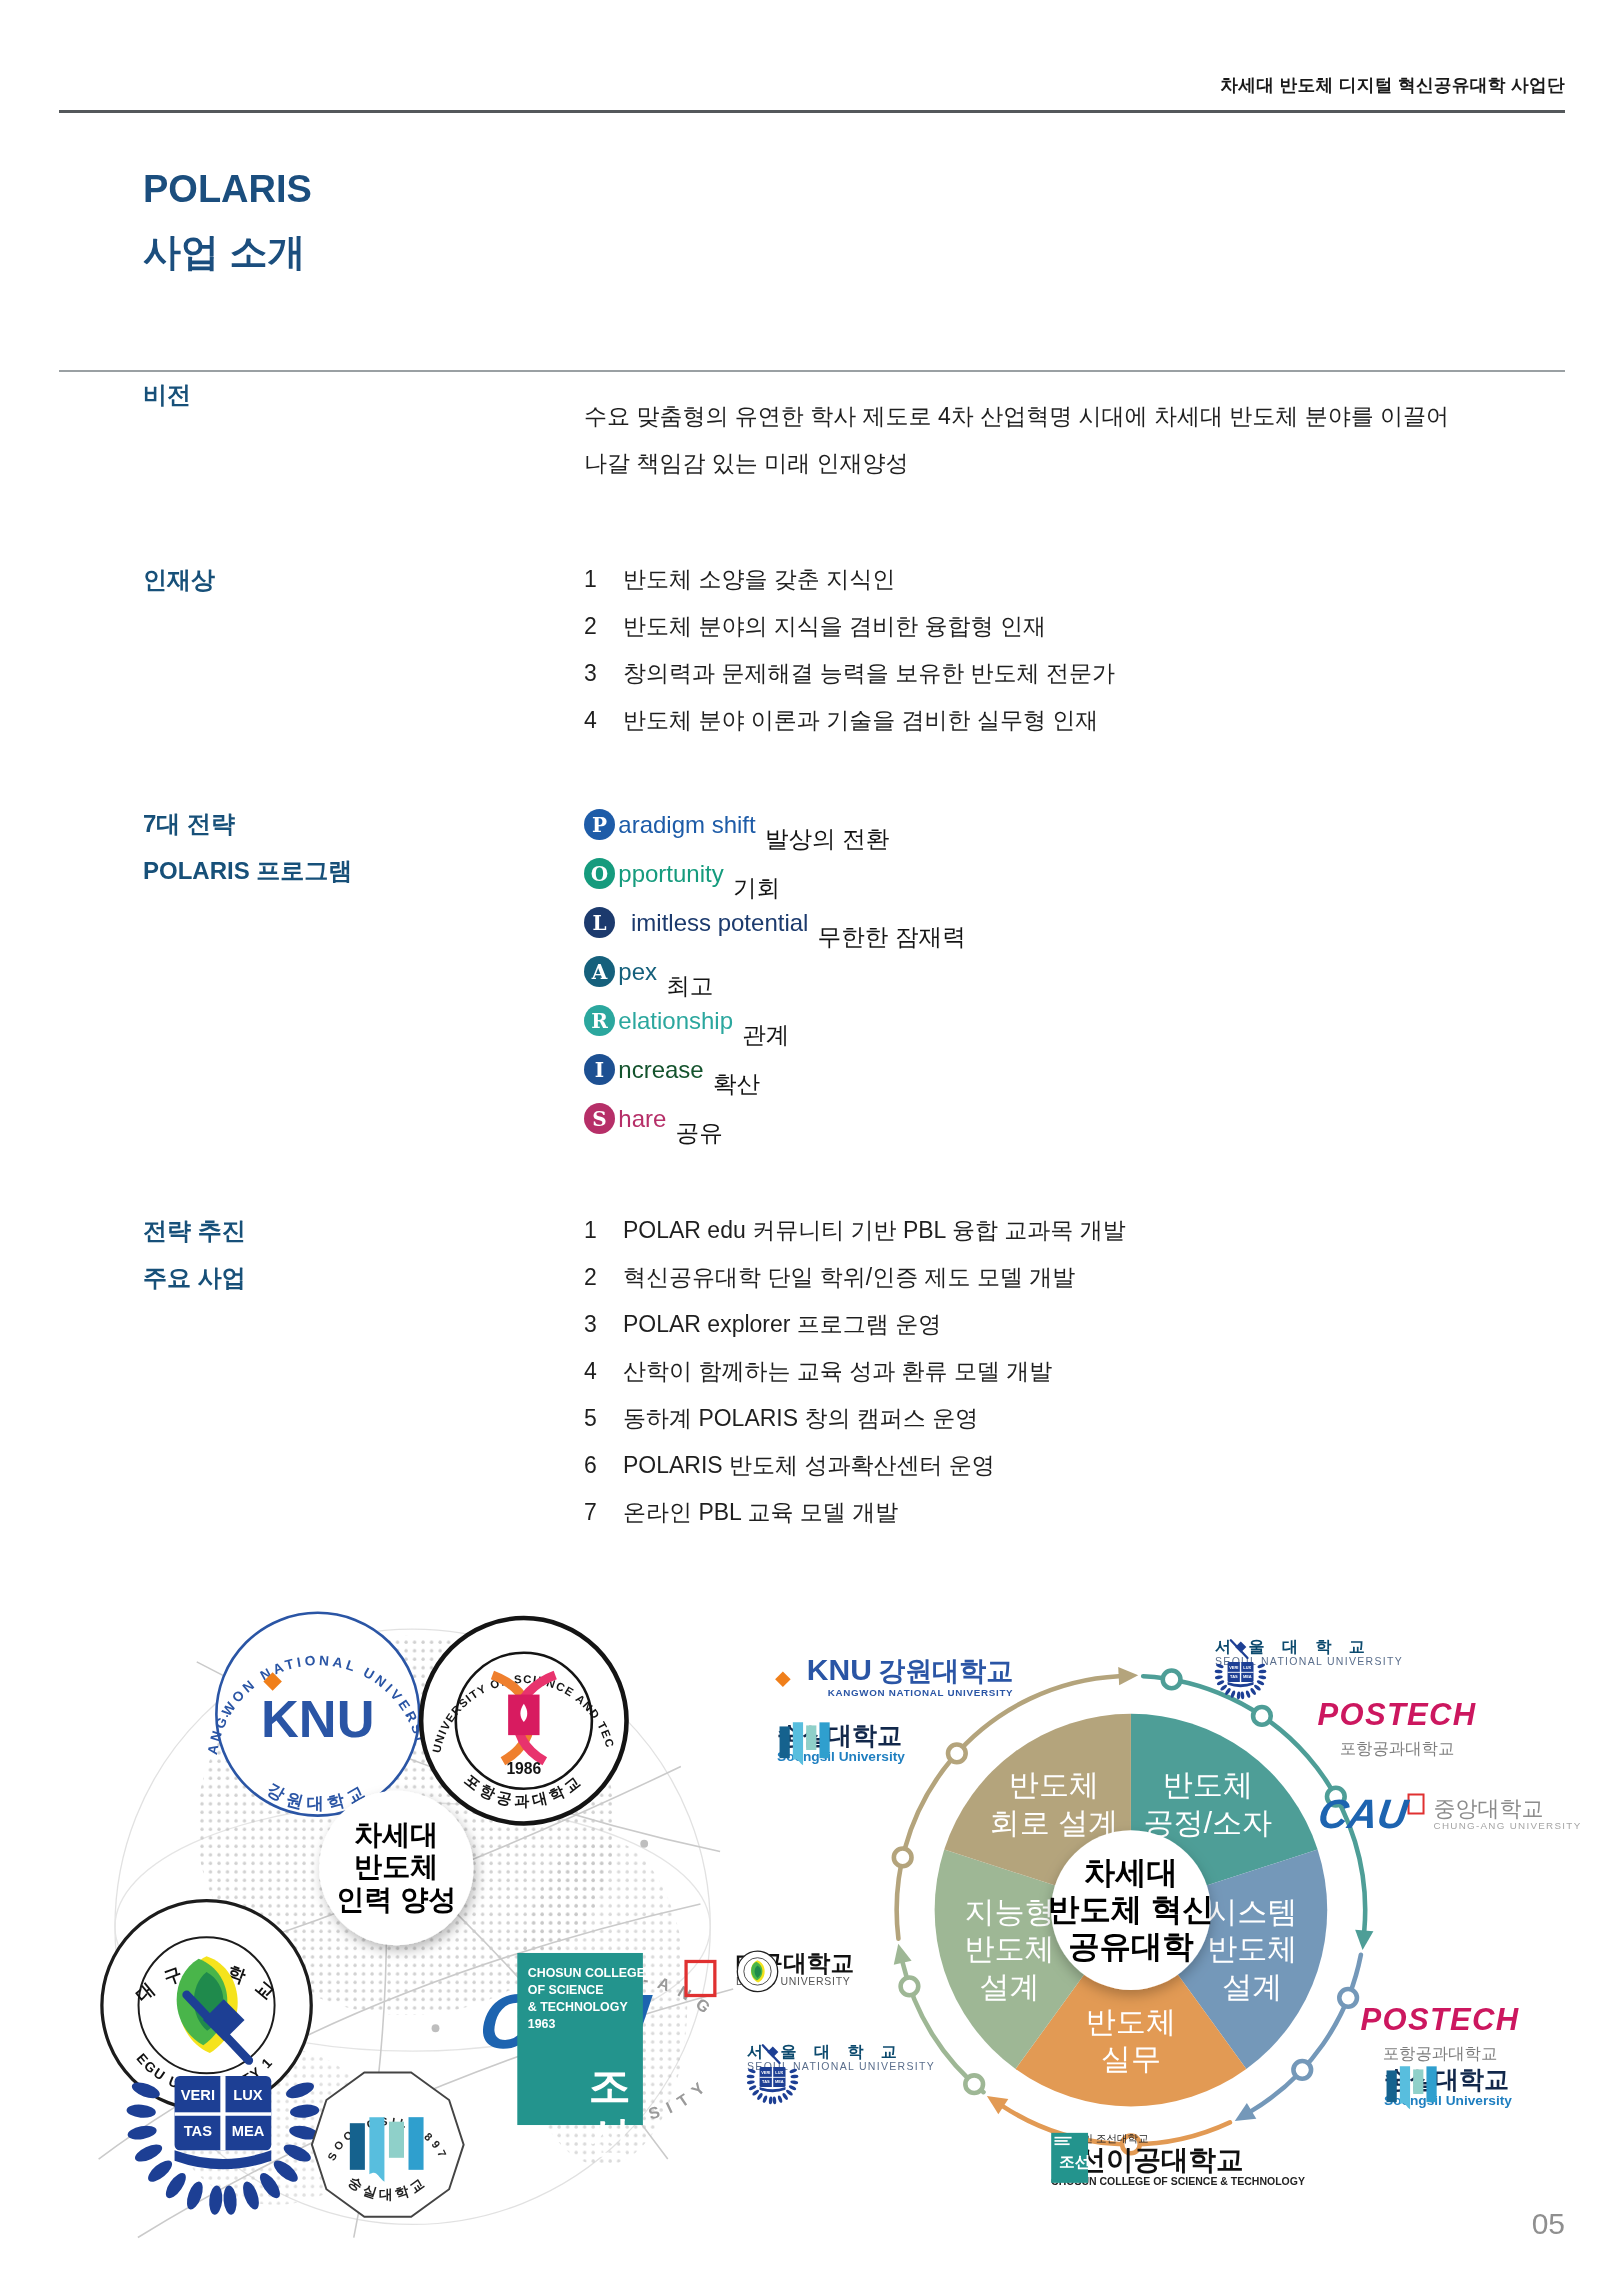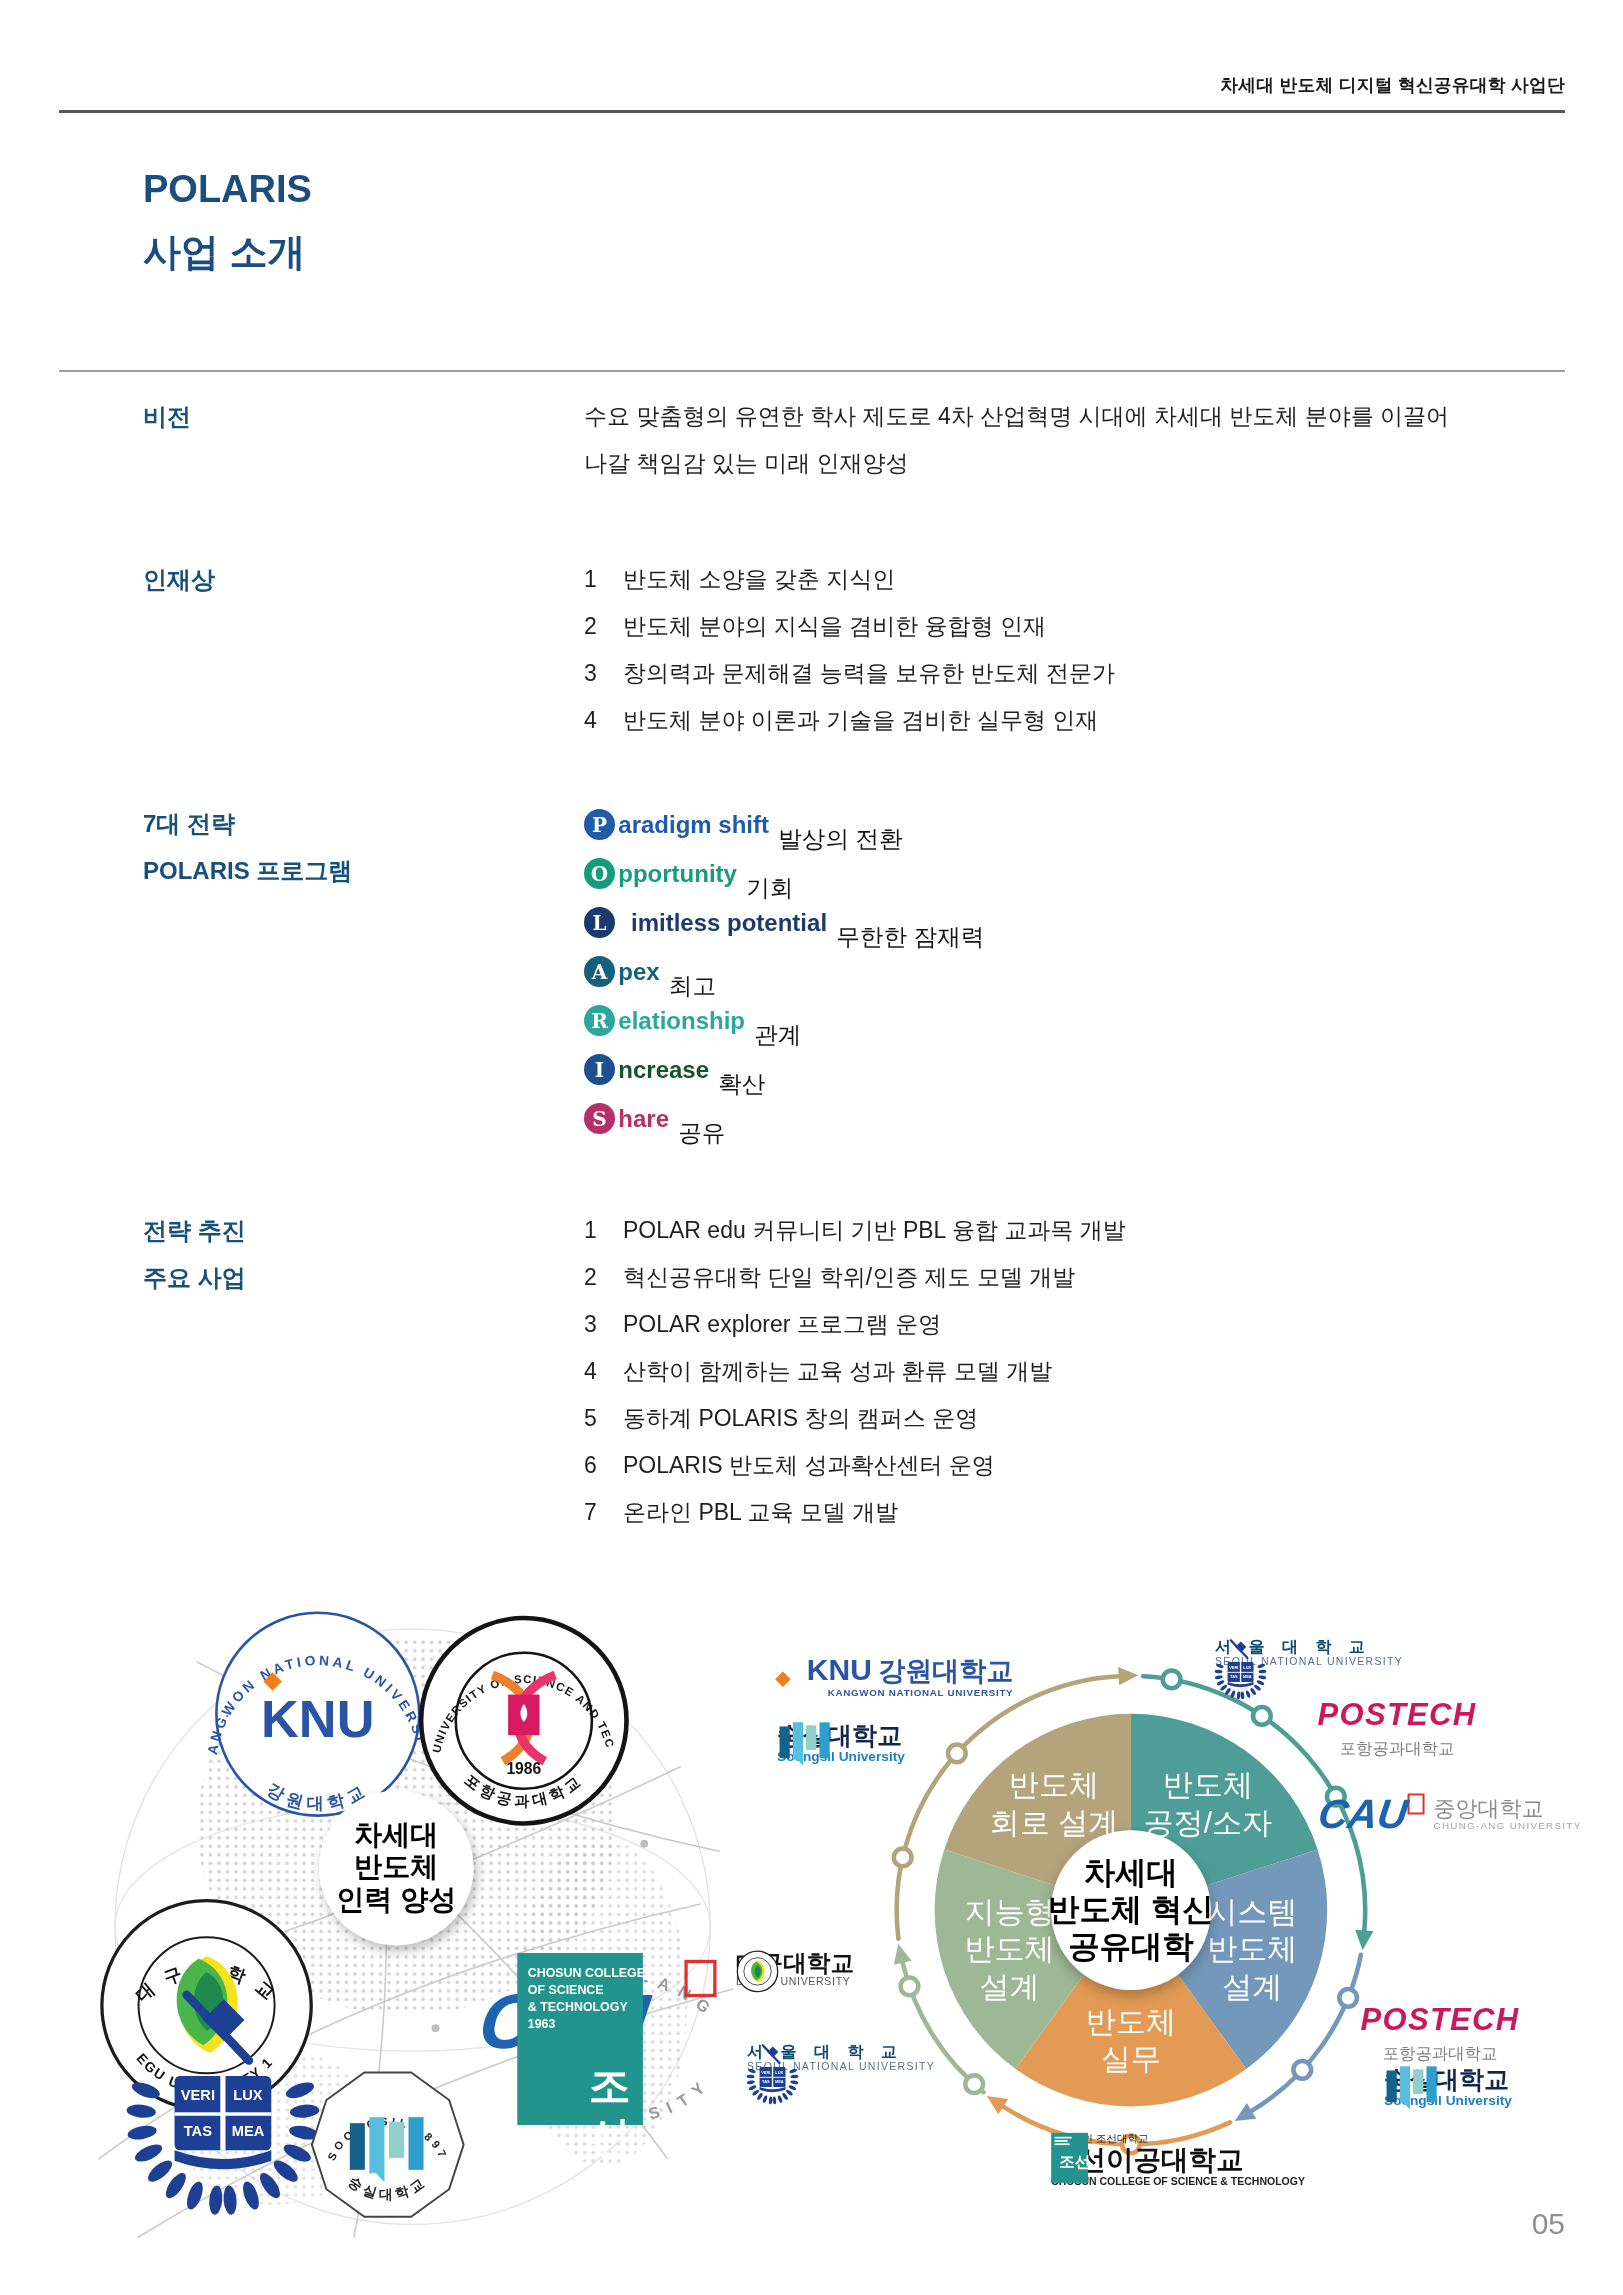--- a/index.html
+++ b/index.html
@@ -18,21 +18,21 @@
 
   
   .sec-label{position:absolute;left:143px;color:#175079;font-weight:800;font-size:24px;line-height:47px;}
   .para{position:absolute;left:584px;font-size:23px;color:#1f1f1f;line-height:47px;}
   .nlist,.alist{position:absolute;left:584px;}
   .nrow{display:flex;height:47px;align-items:center;font-size:23px;color:#1f1f1f;}
   .nrow .num{width:39px;flex:0 0 39px;}
   .arow{display:flex;height:49px;align-items:center;}
   .acirc{width:31px;height:31px;border-radius:50%;display:flex;align-items:center;justify-content:center;
     color:#fff;font-family:"DejaVu Serif","Liberation Serif",serif;font-weight:700;font-size:20px;flex:0 0 31px;}
-  .aword{font-size:24px;margin-left:3.3px;font-weight:700;text-align:right;}
+  .aword{font-size:24px;margin-left:3.3px;font-weight:400;text-align:right;}
   .adesc{font-size:23.6px;color:#141414;margin-left:9.2px;margin-top:29px;}
 
   
   #left-art{position:absolute;left:79px;top:1570px;width:628px;height:694px;}
   #right-art{position:absolute;left:720px;top:1584px;width:903px;height:681px;}
   #left-art svg,#right-art svg{position:absolute;left:0;top:0;overflow:visible;}
 
   
   .logo{position:absolute;display:flex;align-items:center;gap:9.2px;transform:translate(-50%,-50%);white-space:nowrap;}
   .logo .stack{display:flex;flex-direction:column;line-height:1.12;}
@@ -66,21 +66,21 @@
 
   <div class="hdr-text">차세대 반도체 디지털 혁신공유대학 사업단</div>
   <div class="hdr-rule"></div>
 
   <div class="page-title">
     <div>POLARIS</div>
     <div>사업 소개</div>
   </div>
   <div class="divider"></div>
 
-  <div class="sec-label" style="top:393px;">비전</div>
+  <div class="sec-label" style="top:371px;">비전</div>
   <div class="para" style="top:393px;">
     <div>수요 맞춤형의 유연한 학사 제도로 4차 산업혁명 시대에 차세대 반도체 분야를 이끌어</div>
     <div>나갈 책임감 있는 미래 인재양성</div>
   </div>
 
   <div class="sec-label" style="top:556px;">인재상</div>
   <div class="nlist" style="top:556px;" id="talent-items">
       <div class="nrow">
         <span class="num">1</span>
         <span>반도체 소양을 갖춘 지식인</span>

